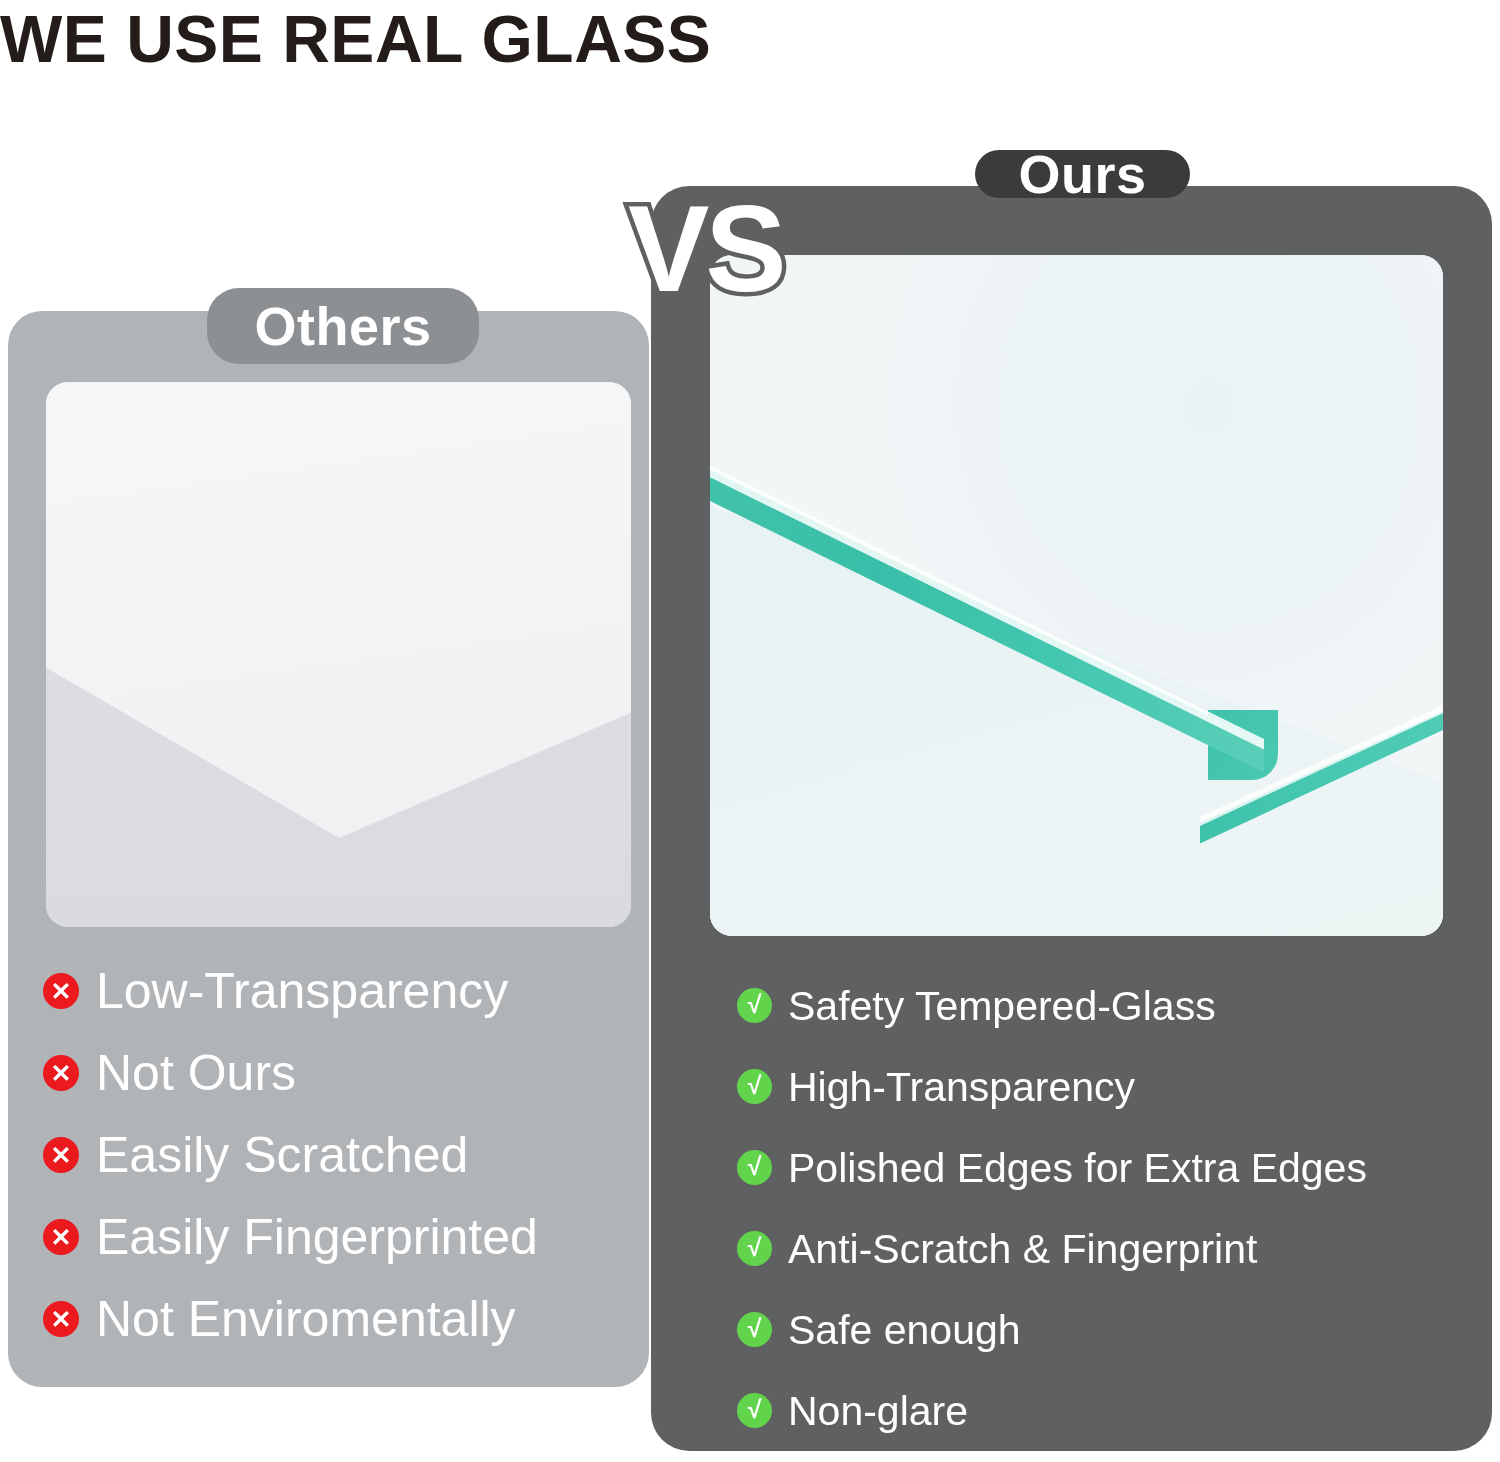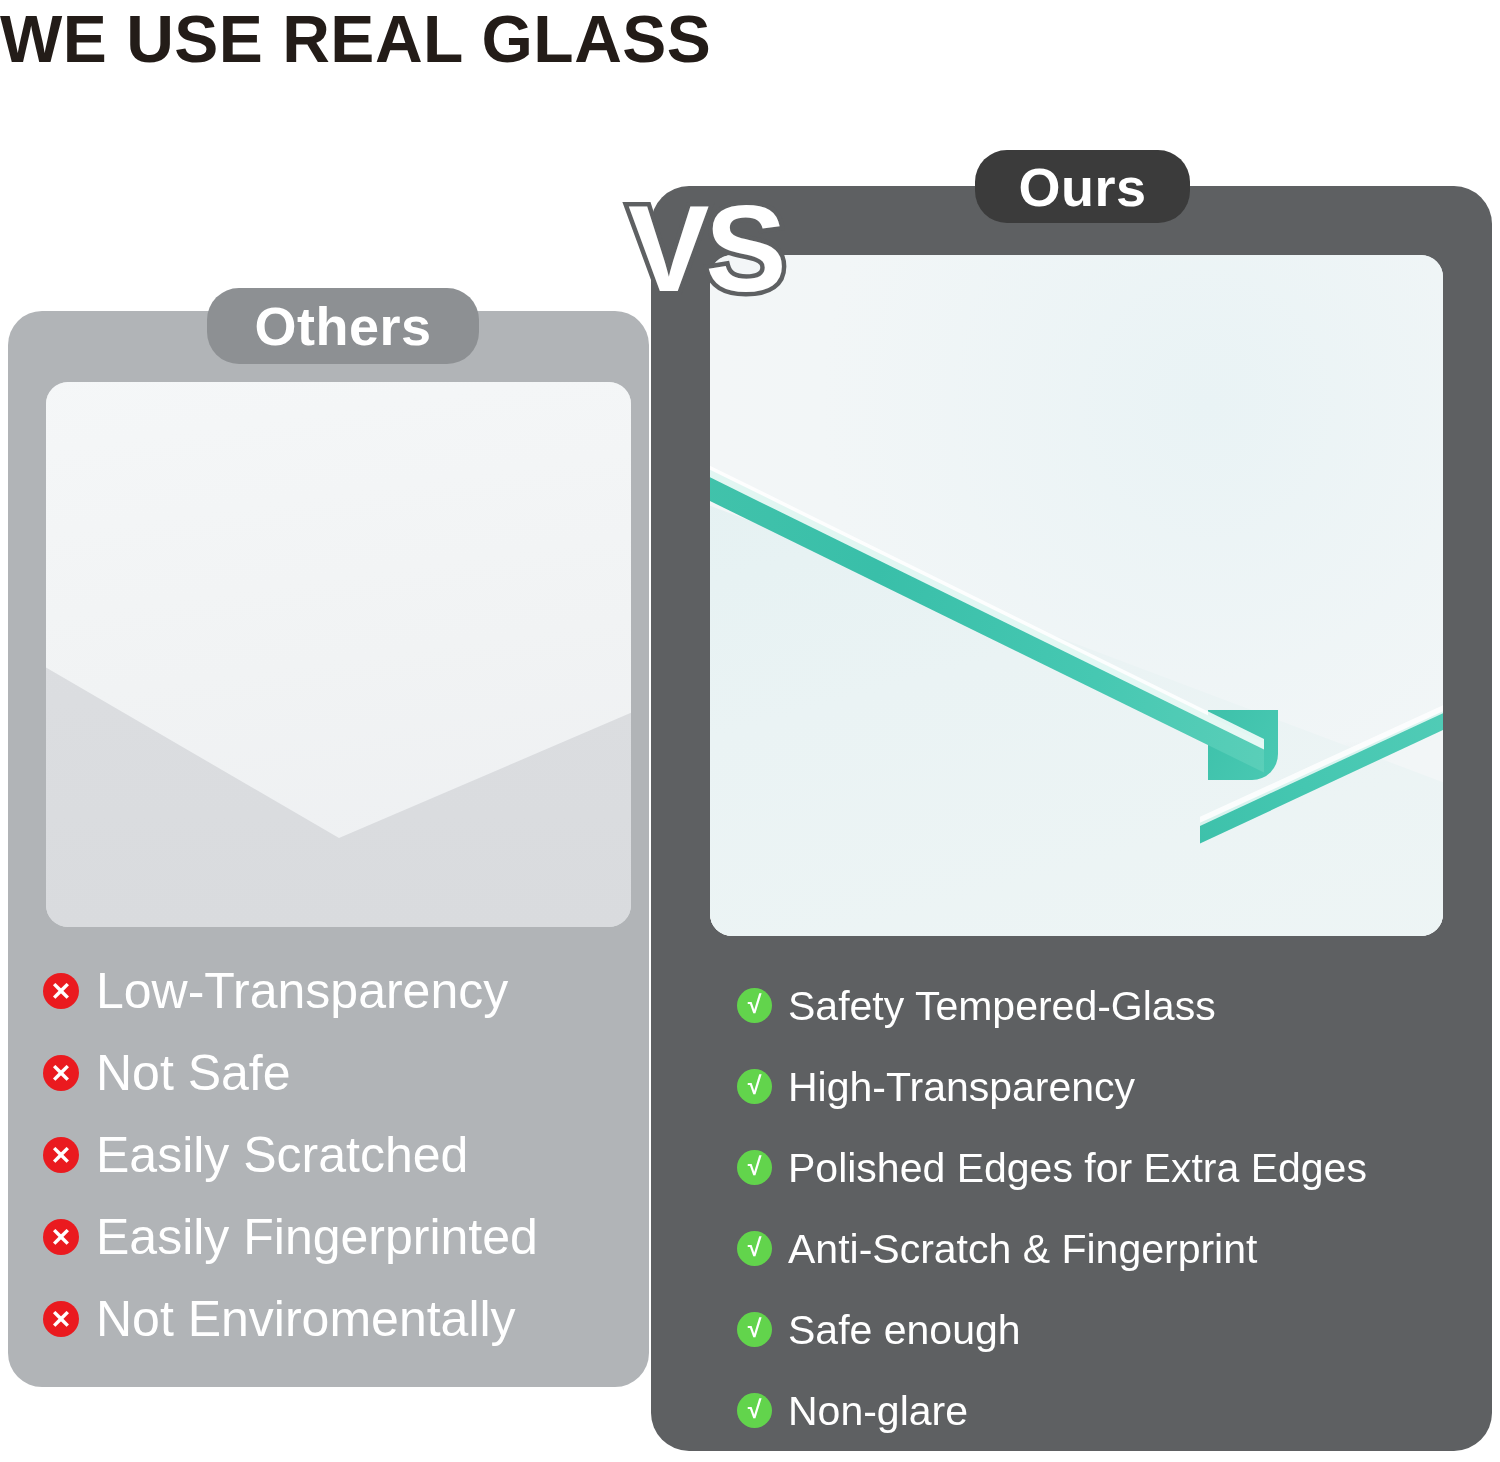--- a/index.html
+++ b/index.html
@@ -70,21 +70,21 @@
     height: 76px;
     background: #8d9093;
     border-radius: 32px;
     font-size: 54px;
     letter-spacing: 0.5px;
   }
   #badge-ours {
     left: 975px;
     top: 150px;
     width: 215px;
-    height: 73px;
+    height: 48px;
     background: #3b3b3b;
     border-radius: 32px;
     font-size: 54px;
     letter-spacing: 0.5px;
   }
 
   
   #vs-label {
     position: absolute;
     left: 628px;
@@ -281,21 +281,21 @@
   <span>Others</span>
 </div>
 
 <div class="feature-list" id="list-others">
   <div class="feature-row">
     <span class="marker marker-cross">✕</span>
     <span class="feature-label">Low-Transparency</span>
   </div>
   <div class="feature-row">
     <span class="marker marker-cross">✕</span>
-    <span class="feature-label">Not Safe</span>
+    <span class="feature-label">Not Ours</span>
   </div>
   <div class="feature-row">
     <span class="marker marker-cross">✕</span>
     <span class="feature-label">Easily Scratched</span>
   </div>
   <div class="feature-row">
     <span class="marker marker-cross">✕</span>
     <span class="feature-label">Easily Fingerprinted</span>
   </div>
   <div class="feature-row">

